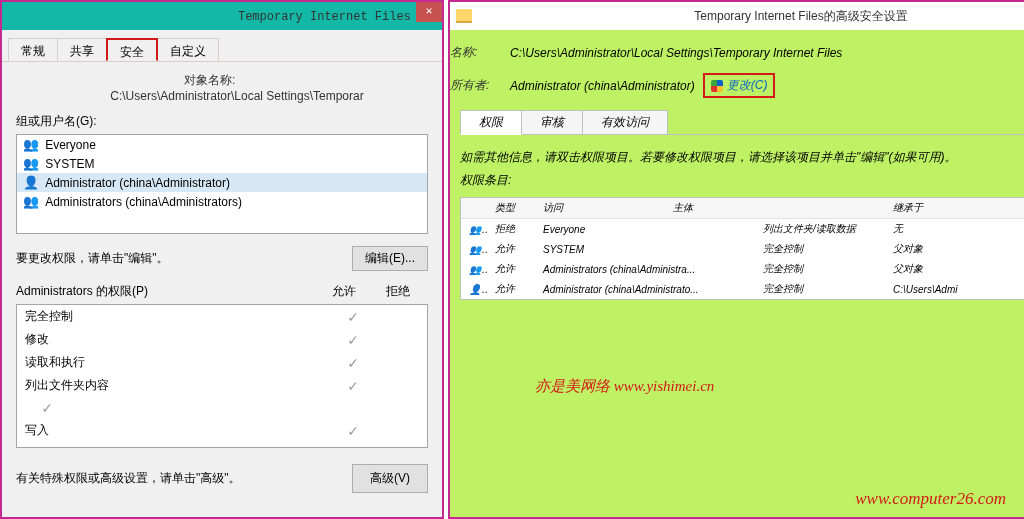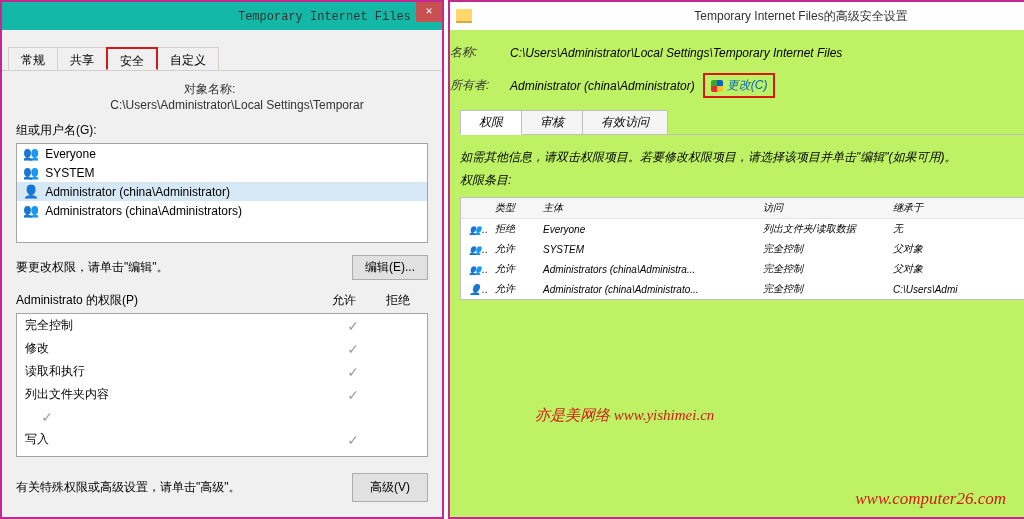--- a/index.html
+++ b/index.html
@@ -5,21 +5,21 @@
   * { box-sizing: border-box; }
   body { margin: 0; font-family: "Microsoft YaHei", "Segoe UI", sans-serif; font-size: 12px; background: #fff; width: 1024px; height: 519px; position: relative; overflow: hidden; }
   .left-dialog { position: absolute; left: 0; top: 0; width: 444px; height: 519px; border: 2px solid #c42891; background: #f0f0f0; }
   .right-dialog { position: absolute; left: 448px; top: 0; width: 688px; height: 519px; border: 2px solid #c42891; background: #bef264; }
   .titlebar { height: 28px; background: #14b8a6; display: flex; align-items: center; justify-content: flex-end; position: relative; font-family: Liberation Mono, monospace; }
   .titlebar-text { font-size: 12px; color: #333; }
   .close-btn { position: absolute; top: 0; right: 0; width: 26px; height: 20px; background: #c75050; color: #fff; text-align: center; font-size: 11px; line-height: 19px; }
   .titlebar2 { height: 28px; background: #fff; display: flex; align-items: center; padding-left: 6px; }
   .folder-icon { width: 16px; height: 14px; background: #ffd76a; border-bottom: 2px solid #d9a73b; border-radius: 1px; margin-right: 8px; }
   .titlebar2-text { flex: 1; text-align: center; font-size: 12px; color: #333; padding-right: 12px; }
-  .tabs { display: flex; padding-left: 6px; height: 24px; border-bottom: 1px solid #d4d0c8; background: #f0f0f0; margin-top: 17px; }
+  .tabs { display: flex; padding-left: 6px; height: 24px; border-bottom: 1px solid #d4d0c8; background: #f0f0f0; margin-top: 8px; }
   .tab { padding: 4px 12px 3px; border: 1px solid #d4d0c8; border-bottom: none; background: #f0f0f0; margin-right: -1px; font-size: 12px; cursor: pointer; }
   .tab.active { background: #f0f0f0; border-bottom: 1px solid #f0f0f0; position: relative; z-index: 2; }
   .redbox { border: 2px solid #d31919; }
   .body-content { padding: 10px 14px 10px 14px; }
   .row { display: flex; align-items: center; margin-bottom: 10px; flex-direction: column; }
   .label { width: 76px; color: #333; }
   .value { color: #333; }
   .groups-label { margin-bottom: 4px; }
   .groups-list { border: 1px solid #a5a5a5; background: #fff; height: 100px; overflow: hidden; }
   .group-item { display: flex; align-items: center; padding: 2px 6px; gap: 6px; }
@@ -47,21 +47,21 @@
   .perm-table-wrap { margin-left: 10px; margin-top: 8px; border: 1px solid #bfbfbf; background: #fff; }
   .perm-table-head { display: flex; background: #f6f6f6; border-bottom: 1px solid #e2e2e2; }
   .pth, .ptc { padding: 3px 8px; font-size: 10px; overflow: hidden; white-space: nowrap; text-overflow: ellipsis; }
   .col-ico { width: 26px; }
   .col-type { width: 48px; }
   .col-subject { width: 220px; }
   .col-access { width: 130px; }
   .col-inherit { flex: 1; }
   .perm-table-body { }
   .perm-tr { display: flex; align-items: center; }
-  .watermark1 { position: absolute; left: 535px; top: 406px; color: #d31919; font-size: 15px; font-style: italic; font-family: "SimSun", serif; }
+  .watermark1 { position: absolute; left: 535px; top: 377px; color: #d31919; font-size: 15px; font-style: italic; font-family: "SimSun", serif; }
   .watermark2 { position: absolute; right: 18px; bottom: 10px; color: #d31919; font-size: 17px; font-style: italic; font-family: "Times New Roman", serif; }
 </style>
 </head>
 <body>
 
 <div class="left-dialog">
   <div class="titlebar">
     <span class="titlebar-text">Temporary Internet Files 属性</span>
     <div class="close-btn">✕</div>
   </div>
@@ -93,21 +93,21 @@
       <div class="group-item">
           <span class="user-icon">👥</span>
           <span>Administrators (china\Administrators)</span>
         </div>
     </div>
     <div class="hint-row">
       <span>要更改权限，请单击"编辑"。</span>
       <div class="btn">编辑(E)...</div>
     </div>
     <div class="perm-header">
-      <span>Administrato 的权限(P)</span>
+      <span>Administrators 的权限(P)</span>
       <div class="perm-header-cols">
         <span>允许</span>
         <span>拒绝</span>
       </div>
     </div>
     <div class="perm-list">
       <div class="perm-row">
           <span class="perm-name">完全控制</span>
           <span class="perm-check">✓</span>
           <span class="perm-check"></span>
@@ -167,22 +167,22 @@
       <div class="sub-tab">审核</div>
       <div class="sub-tab">有效访问</div>
     </div>
     <div class="sub-tabs-line"></div>
     <div style="margin:14px 0 6px 10px">如需其他信息，请双击权限项目。若要修改权限项目，请选择该项目并单击"编辑"(如果可用)。</div>
     <div style="margin-left:10px">权限条目:</div>
     <div class="perm-table-wrap">
       <div class="perm-table-head">
         <div class="pth col-ico"></div>
         <div class="pth col-type">类型</div>
+        <div class="pth col-access">访问</div>
         <div class="pth col-subject">主体</div>
-        <div class="pth col-access">访问</div>
         <div class="pth col-inherit">继承于</div>
       </div>
       <div class="perm-table-body">
         <div class="perm-tr">
             <div class="ptc col-ico">👥</div>
             <div class="ptc col-type">拒绝</div>
             <div class="ptc col-subject">Everyone</div>
             <div class="ptc col-access">列出文件夹/读取数据</div>
             <div class="ptc col-inherit">无</div>
           </div>

